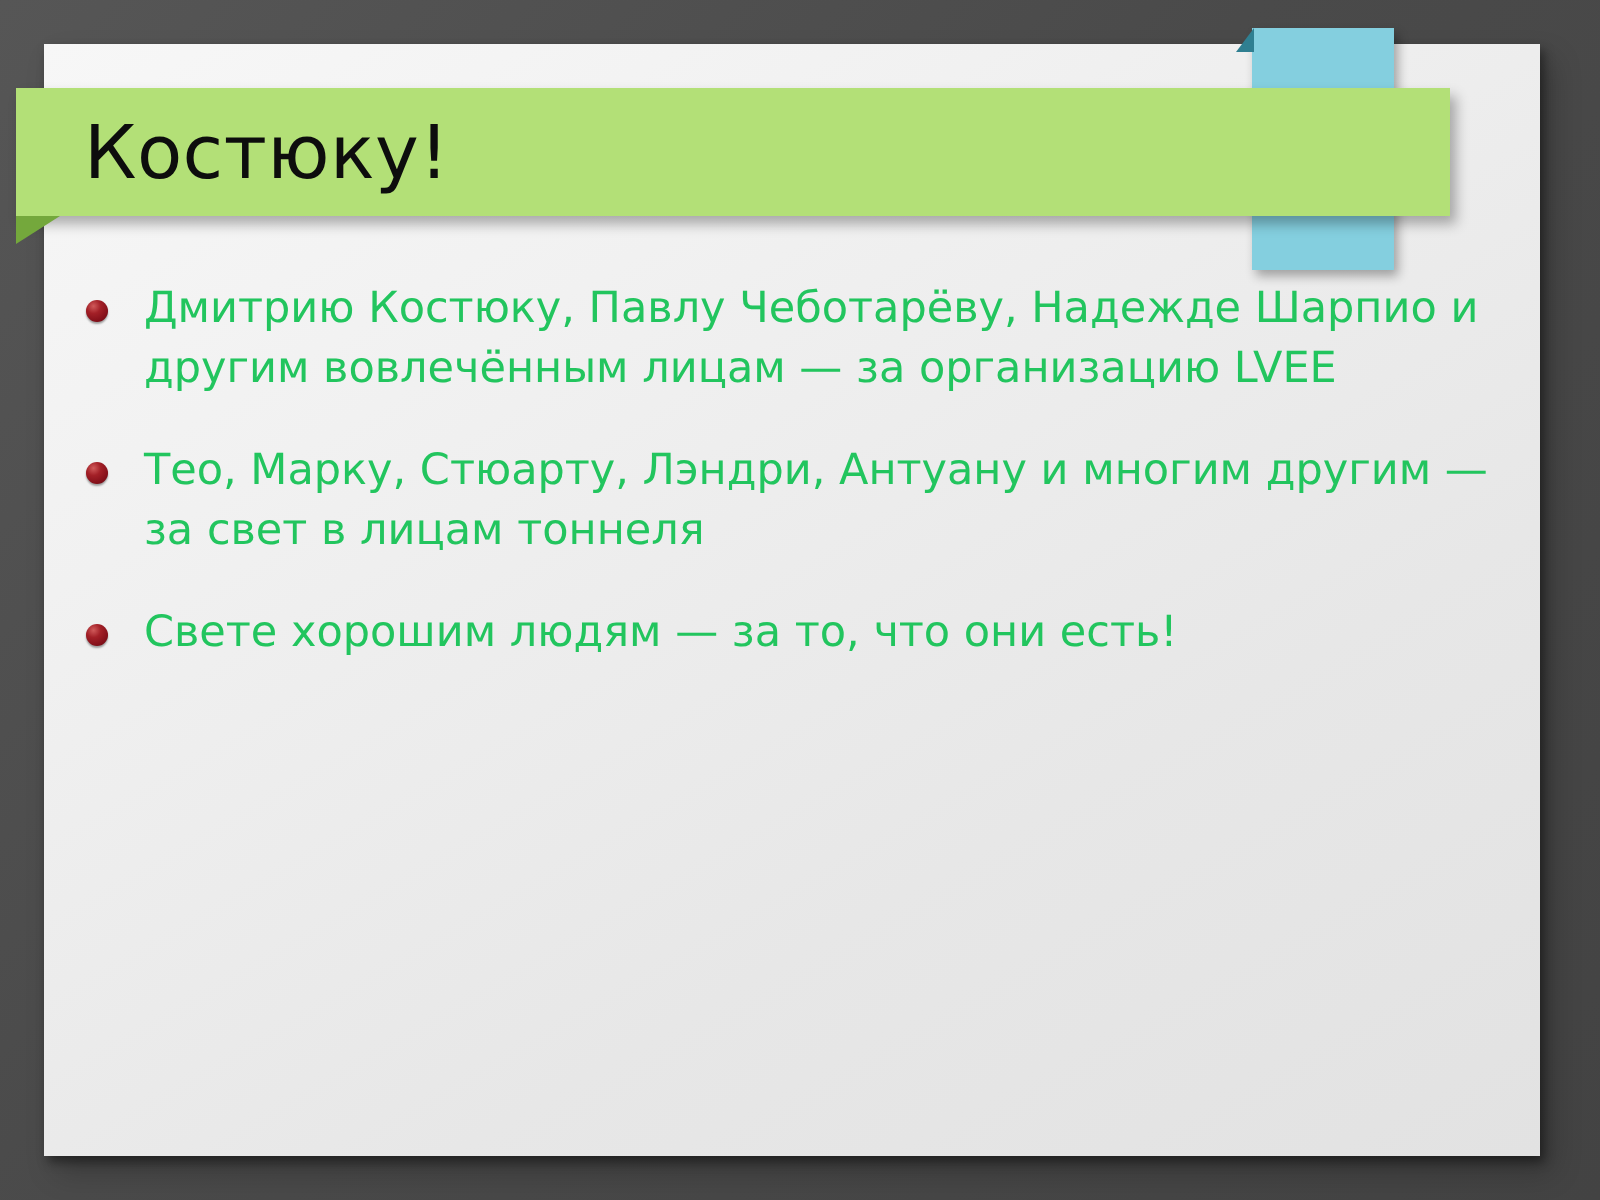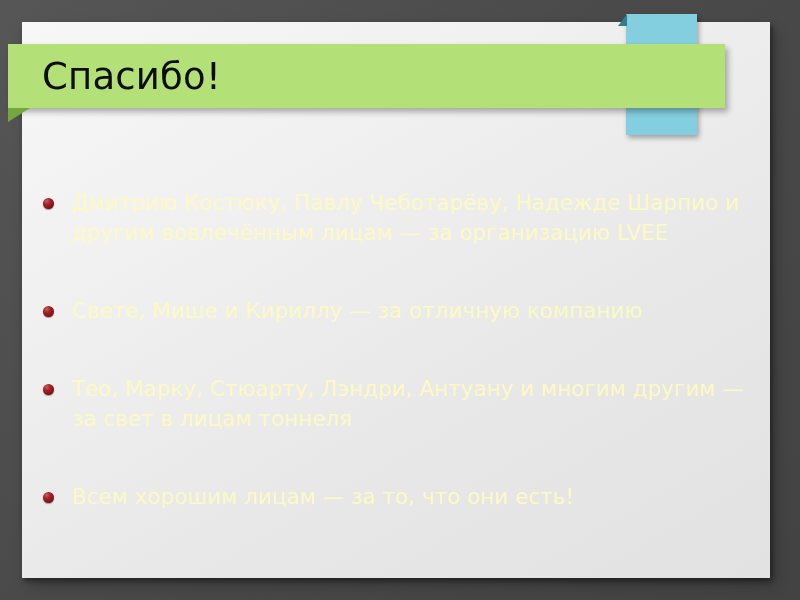--- a/index.html
+++ b/index.html
@@ -103,22 +103,21 @@
     margin: 0;
     padding: 0;
   }
 
   .body-item {
     position: relative;
     padding-left: 32px;
     margin-bottom: 21px;
     font-size: 21.5px;
     line-height: 30px;
-    color: #fef9c3;
-    margin-top: 48px;
+    color: #22c55e;
   }
   .body-item:last-child { margin-bottom: 0; }
 
   
   .bullet-dot {
     position: absolute;
     left: 3px;
     top: 10px;
     width: 11px;
     height: 11px;
@@ -135,42 +134,38 @@
 <body>
 
 <div id="stage">
 
   <div class="slide-sheet"></div>
 
   <div class="ribbon-blue"></div>
   <div class="ribbon-blue-notch"></div>
 
   <div class="banner-green">
-    <h1 class="slide-title">Спасибо!</h1>
+    <h1 class="slide-title">Костюку!</h1>
   </div>
   <div class="banner-green-tail"></div>
 
   <ul class="body-list">
 
     <li class="body-item">
       <span class="bullet-dot"></span>
       <span class="body-text">Дмитрию Костюку, Павлу Чеботарёву, Надежде Шарпио и другим вовлечённым лицам — за организацию LVEE</span>
     </li>
 
-    <li class="body-item">
-      <span class="bullet-dot"></span>
-      <span class="body-text">Свете, Мише и Кириллу — за отличную компанию</span>
-    </li>
 
     <li class="body-item">
       <span class="bullet-dot"></span>
       <span class="body-text">Тео, Марку, Стюарту, Лэндри, Антуану и многим другим — за свет в лицам тоннеля</span>
     </li>
 
 
     <li class="body-item">
       <span class="bullet-dot"></span>
-      <span class="body-text">Всем хорошим лицам — за то, что они есть!</span>
+      <span class="body-text">Свете хорошим людям — за то, что они есть!</span>
     </li>
 
   </ul>
 
 </div>
 
 </body></html>

